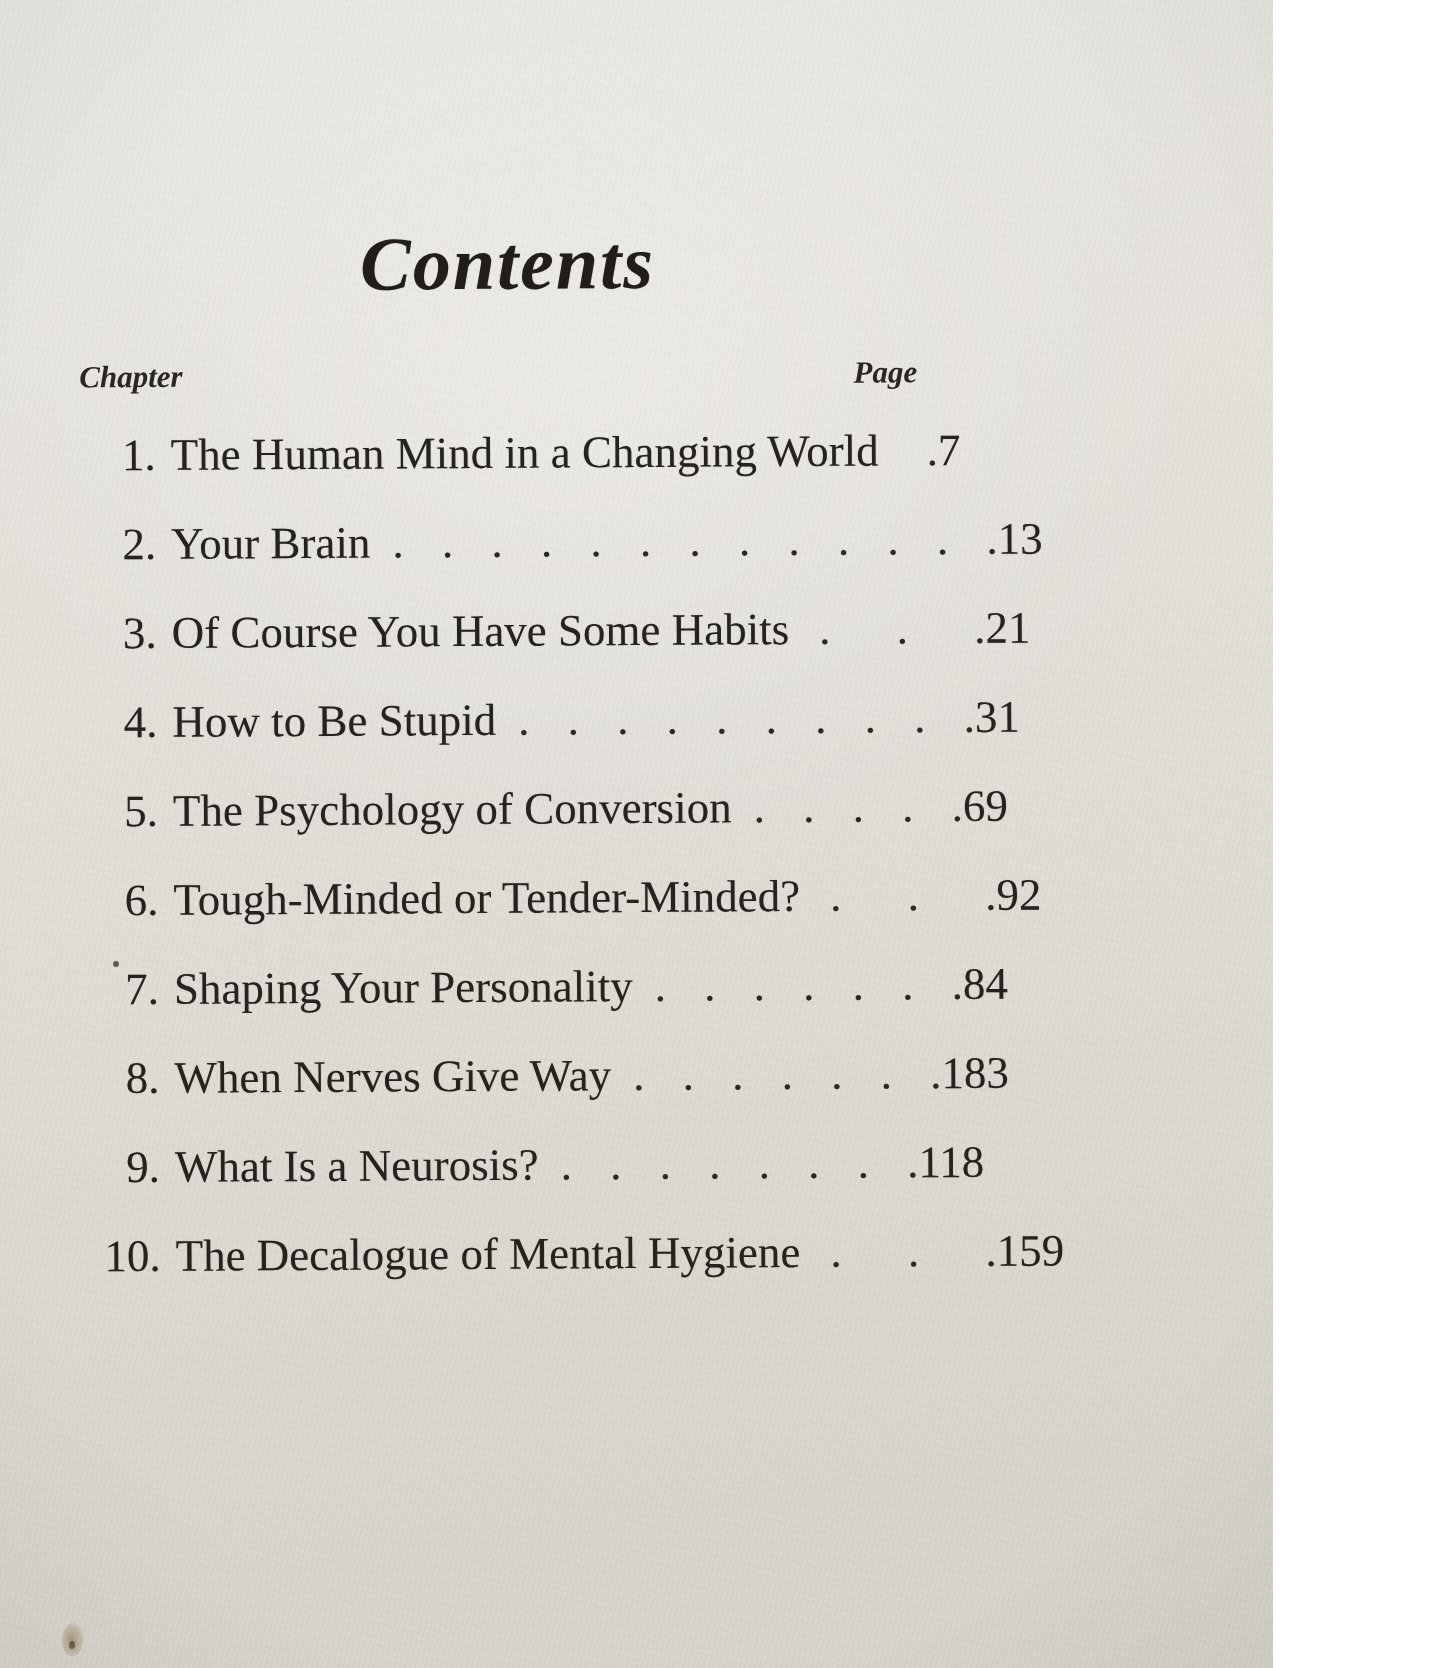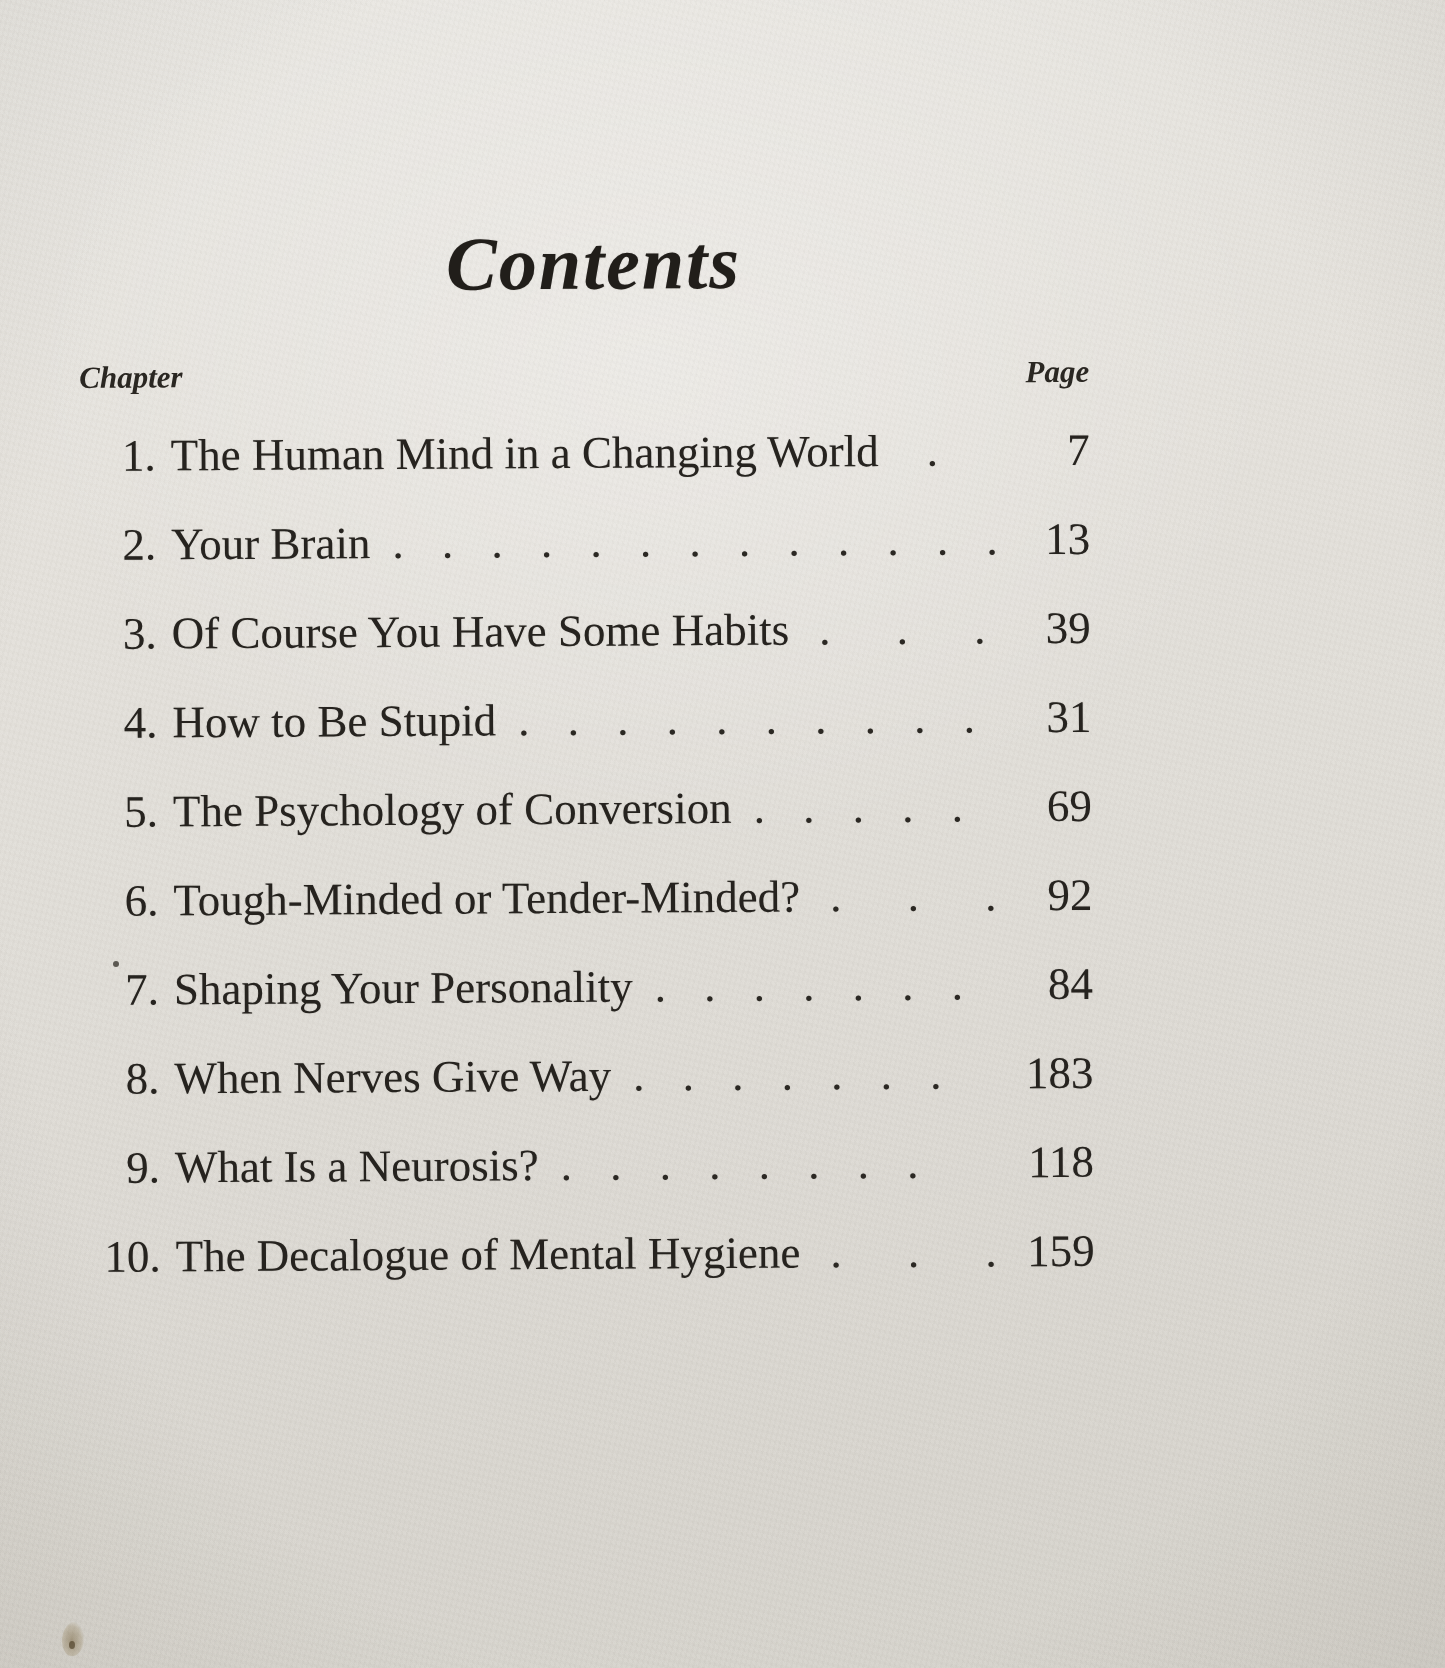--- a/index.html
+++ b/index.html
@@ -7,21 +7,21 @@
     padding: 0;
   }
   body {
     width: 1445px;
     height: 1668px;
     overflow: hidden;
     font-family: "Liberation Serif", serif;
   }
   .paper {
     position: relative;
-    width: 1445px;
+    width: 1273px;
     height: 1668px;
     background:
       radial-gradient(ellipse 900px 700px at 45% 22%, rgba(255,255,255,0.30), rgba(255,255,255,0) 70%),
       radial-gradient(ellipse 1200px 1500px at 50% 48%, rgba(0,0,0,0) 60%, rgba(84,78,68,0.14) 100%),
       linear-gradient(172deg, #eae8e3 0%, #e5e2dc 30%, #dfdcd6 58%, #d9d6cf 82%, #d5d2cb 100%);
   }
   
   .grain {
     position: absolute;
     inset: 0;
@@ -158,21 +158,21 @@
         <span class="ttl">Your Brain</span>
         <span class="dots">. . . . . . . . . . . . .</span>
         <span class="spacer"></span>
         <span class="pg">13</span>
       </div>
       <div class="row">
         <span class="num">3.</span>
         <span class="ttl">Of Course You Have Some Habits</span>
         <span class="dots">. . .</span>
         <span class="spacer"></span>
-        <span class="pg">39</span>
+        <span class="pg">21</span>
       </div>
       <div class="row">
         <span class="num">4.</span>
         <span class="ttl">How to Be Stupid</span>
         <span class="dots">. . . . . . . . . .</span>
         <span class="spacer"></span>
         <span class="pg">31</span>
       </div>
       <div class="row">
         <span class="num">5.</span>

